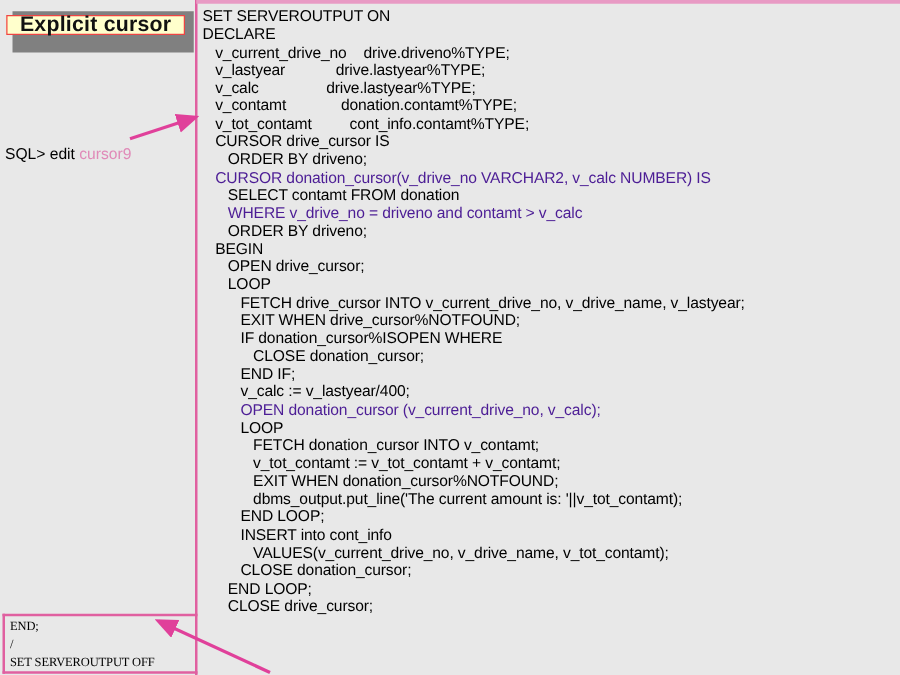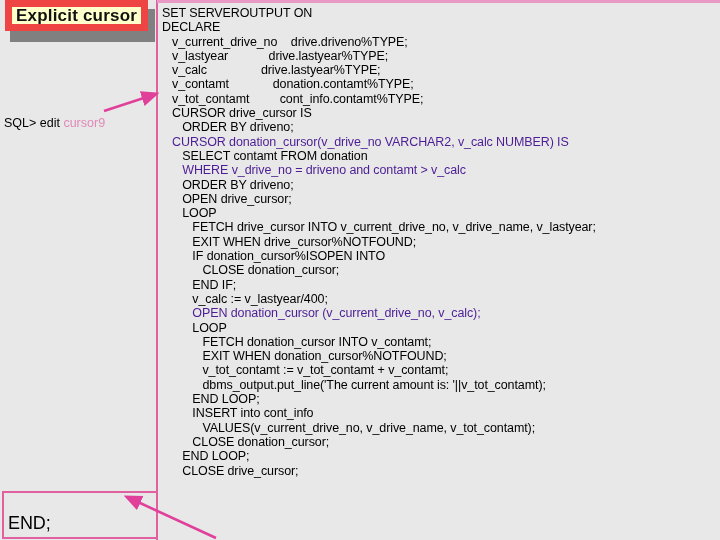--- a/index.html
+++ b/index.html
@@ -34,25 +34,25 @@
     position: absolute;
     left: 10px;
     top: 9px;
     width: 145px;
     height: 33px;
     background: #808080;
   }
   #title-box {
     position: absolute;
     left: 5px;
-    top: 0;
+    top: 12px;
     width: 143px;
-    height: 31px;
+    height: 16px;
     background: #ffffcc;
-    border: 7px solid #ef4444;
+    border: 1px solid #ef4444;
     box-sizing: border-box;
     display: flex;
     align-items: center;
     justify-content: center;
   }
   #title-text {
     font-family: "Liberation Sans", sans-serif;
     font-size: 17px;
     font-weight: bold;
     color: #111111;
@@ -79,26 +79,25 @@
     left: 2px;
     top: 491px;
     width: 156px;
     height: 48px;
     border: 2px solid #e060a0;
     border-right: none;
     box-sizing: border-box;
     padding: 2px 0 0 4px;
   }
   #end-box .codeline {
-    font-family: Liberation Sans, sans-serif;
-    font-size: 18px;
+    font-family: Liberation Serif, serif;
+    font-size: 10px;
     line-height: 14.3px;
     white-space: pre;
     color: #000000;
-    margin-top: 21px;
   }
 
   
   #vline {
     position: absolute;
     left: 156px;
     top: 0;
     width: 2px;
     height: 540px;
     background: #e060a0;
@@ -173,33 +172,34 @@
       <div class="codeline">   v_lastyear            drive.lastyear%TYPE;</div>
       <div class="codeline">   v_calc                drive.lastyear%TYPE;</div>
       <div class="codeline">   v_contamt             donation.contamt%TYPE;</div>
       <div class="codeline">   v_tot_contamt         cont_info.contamt%TYPE;</div>
       <div class="codeline">   CURSOR drive_cursor IS</div>
       <div class="codeline">      ORDER BY driveno;</div>
       <div class="codeline hl">   CURSOR donation_cursor(v_drive_no VARCHAR2, v_calc NUMBER) IS</div>
       <div class="codeline">      SELECT contamt FROM donation</div>
       <div class="codeline hl">      WHERE v_drive_no = driveno and contamt &gt; v_calc</div>
       <div class="codeline">      ORDER BY driveno;</div>
+      <div class="codeline">   BEGIN</div>
       <div class="codeline">      OPEN drive_cursor;</div>
       <div class="codeline">      LOOP</div>
       <div class="codeline">         FETCH drive_cursor INTO v_current_drive_no, v_drive_name, v_lastyear;</div>
       <div class="codeline">         EXIT WHEN drive_cursor%NOTFOUND;</div>
-      <div class="codeline">         IF donation_cursor%ISOPEN INTO</div>
+      <div class="codeline">         IF donation_cursor%ISOPEN WHERE</div>
       <div class="codeline">            CLOSE donation_cursor;</div>
       <div class="codeline">         END IF;</div>
       <div class="codeline">         v_calc := v_lastyear/400;</div>
       <div class="codeline hl">         OPEN donation_cursor (v_current_drive_no, v_calc);</div>
       <div class="codeline">         LOOP</div>
       <div class="codeline">            FETCH donation_cursor INTO v_contamt;</div>
+      <div class="codeline">            v_tot_contamt := v_tot_contamt + v_contamt;</div>
       <div class="codeline">            EXIT WHEN donation_cursor%NOTFOUND;</div>
-      <div class="codeline">            v_tot_contamt := v_tot_contamt + v_contamt;</div>
       <div class="codeline">            dbms_output.put_line('The current amount is: '||v_tot_contamt);</div>
       <div class="codeline">         END LOOP;</div>
       <div class="codeline">         INSERT into cont_info</div>
       <div class="codeline">            VALUES(v_current_drive_no, v_drive_name, v_tot_contamt);</div>
       <div class="codeline">         CLOSE donation_cursor;</div>
       <div class="codeline">      END LOOP;</div>
       <div class="codeline">      CLOSE drive_cursor;</div>
     </div>
 
 </div>

